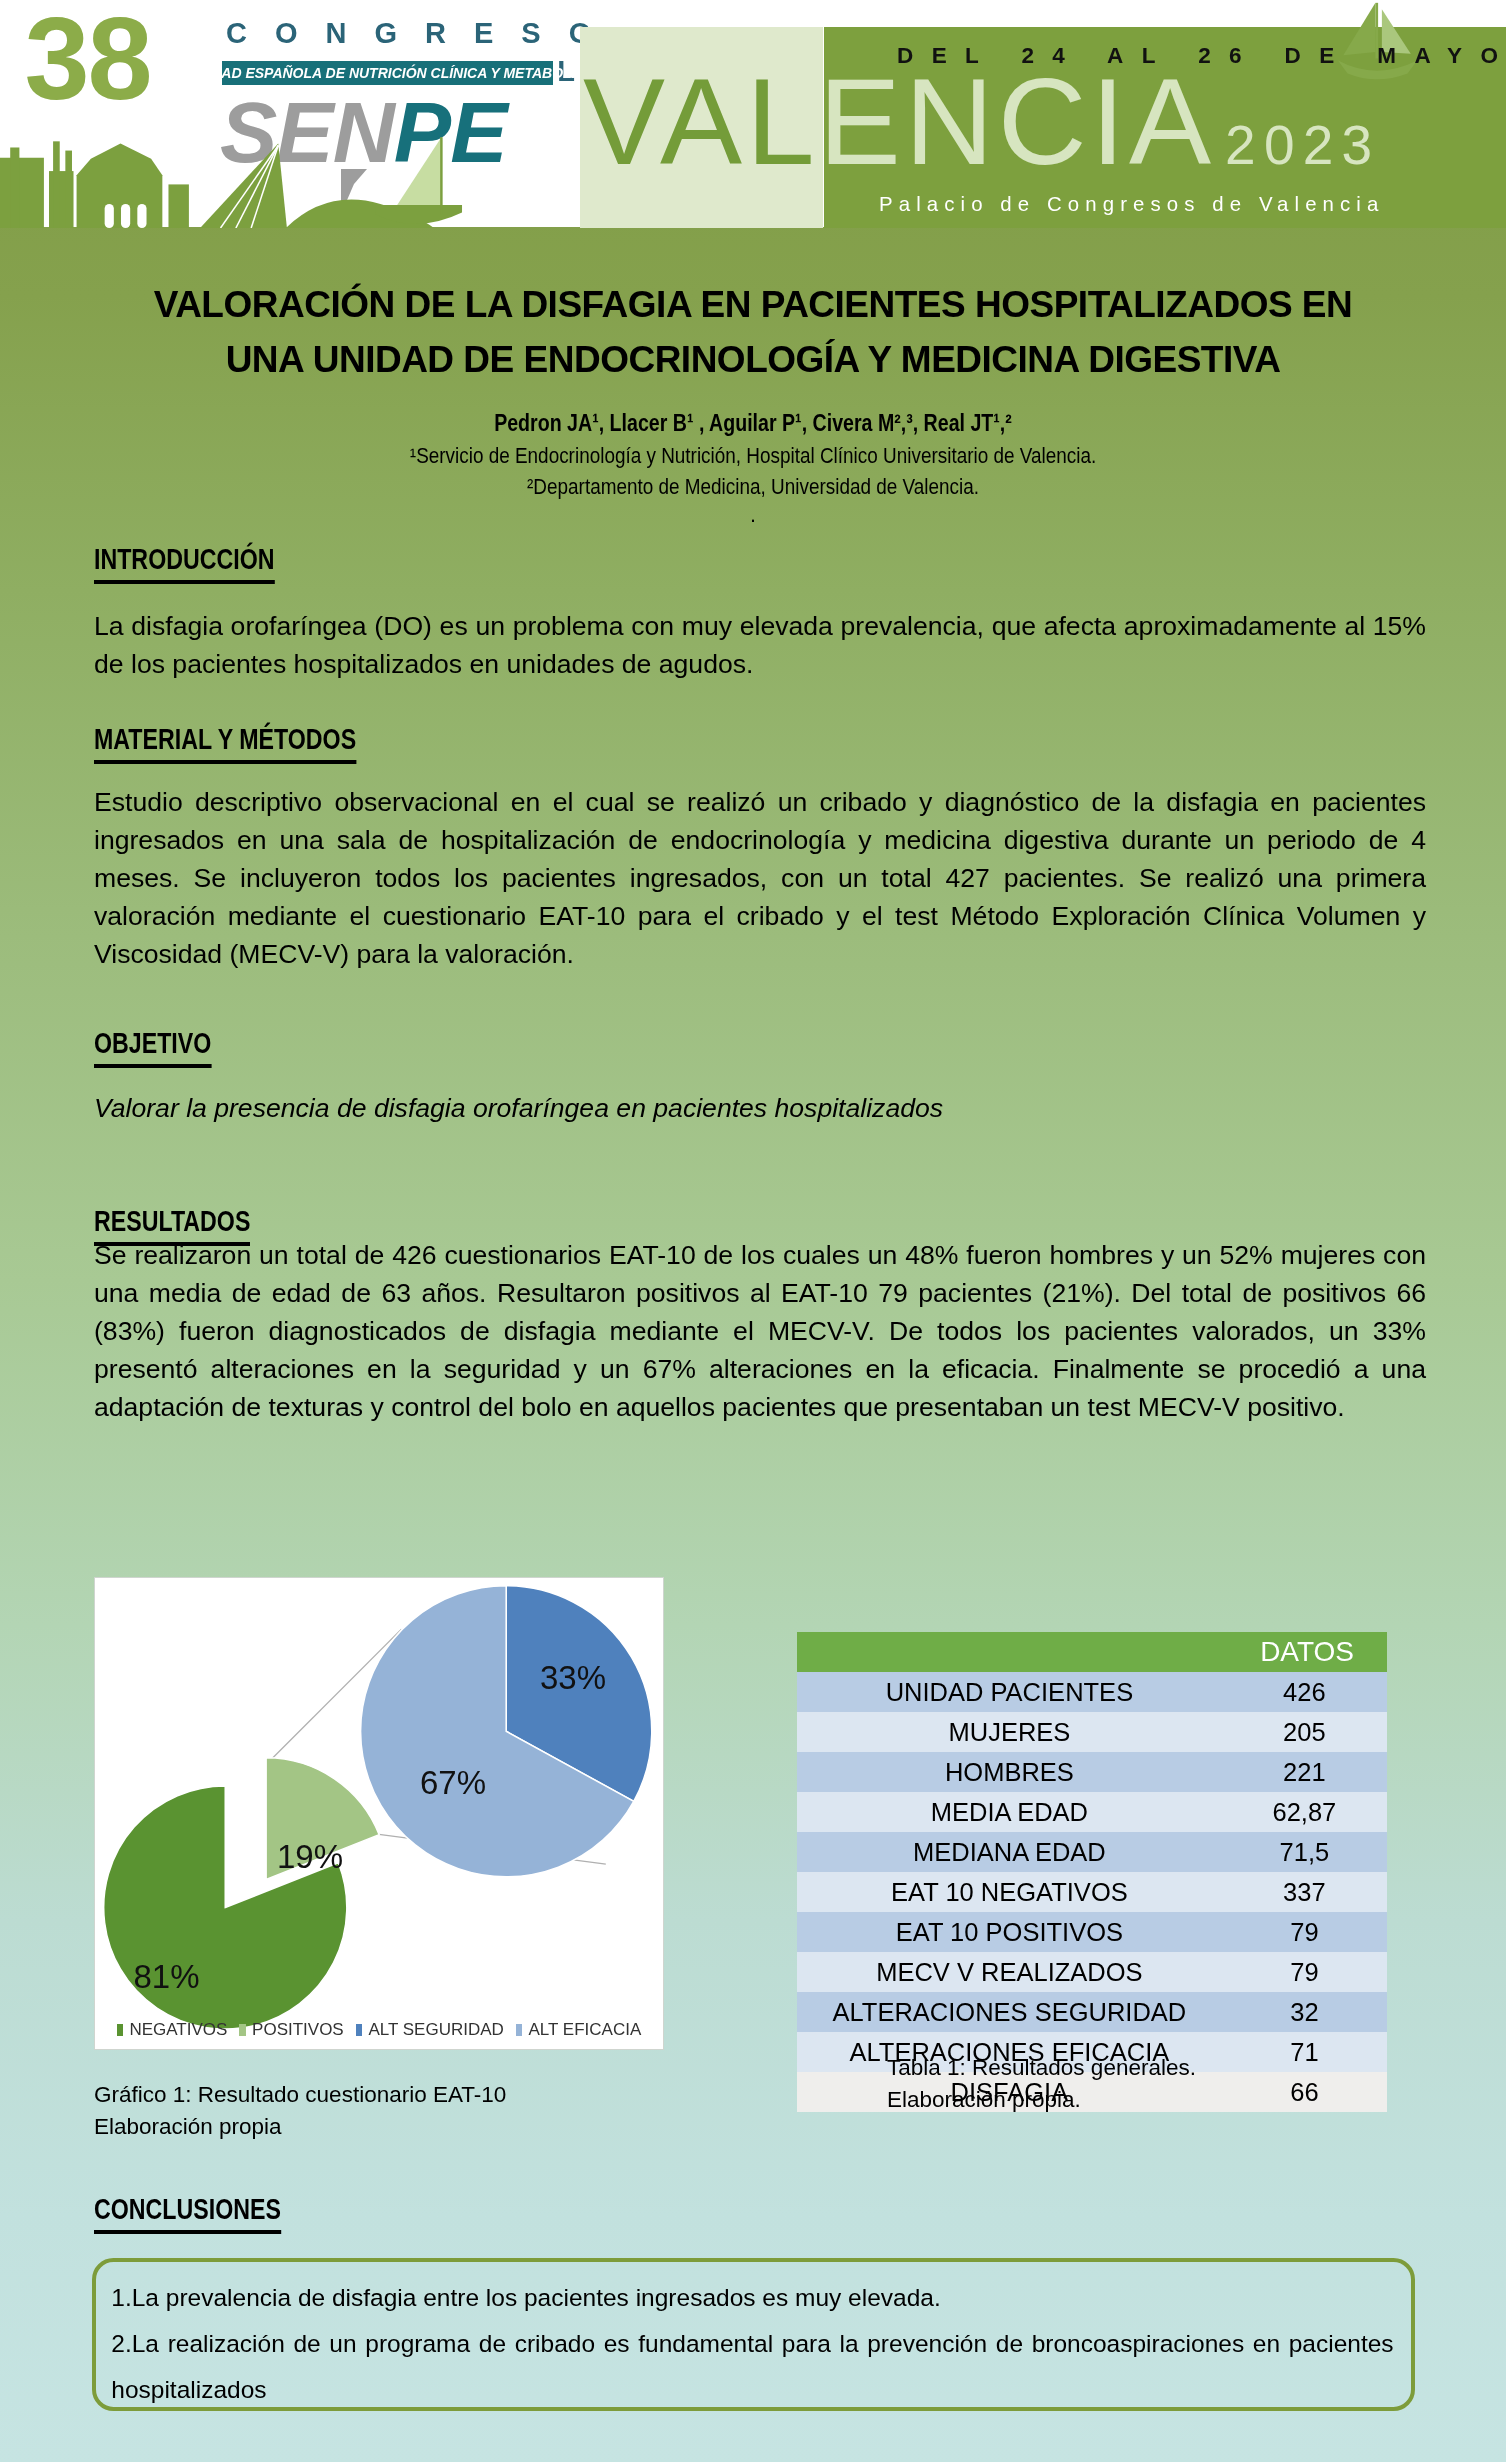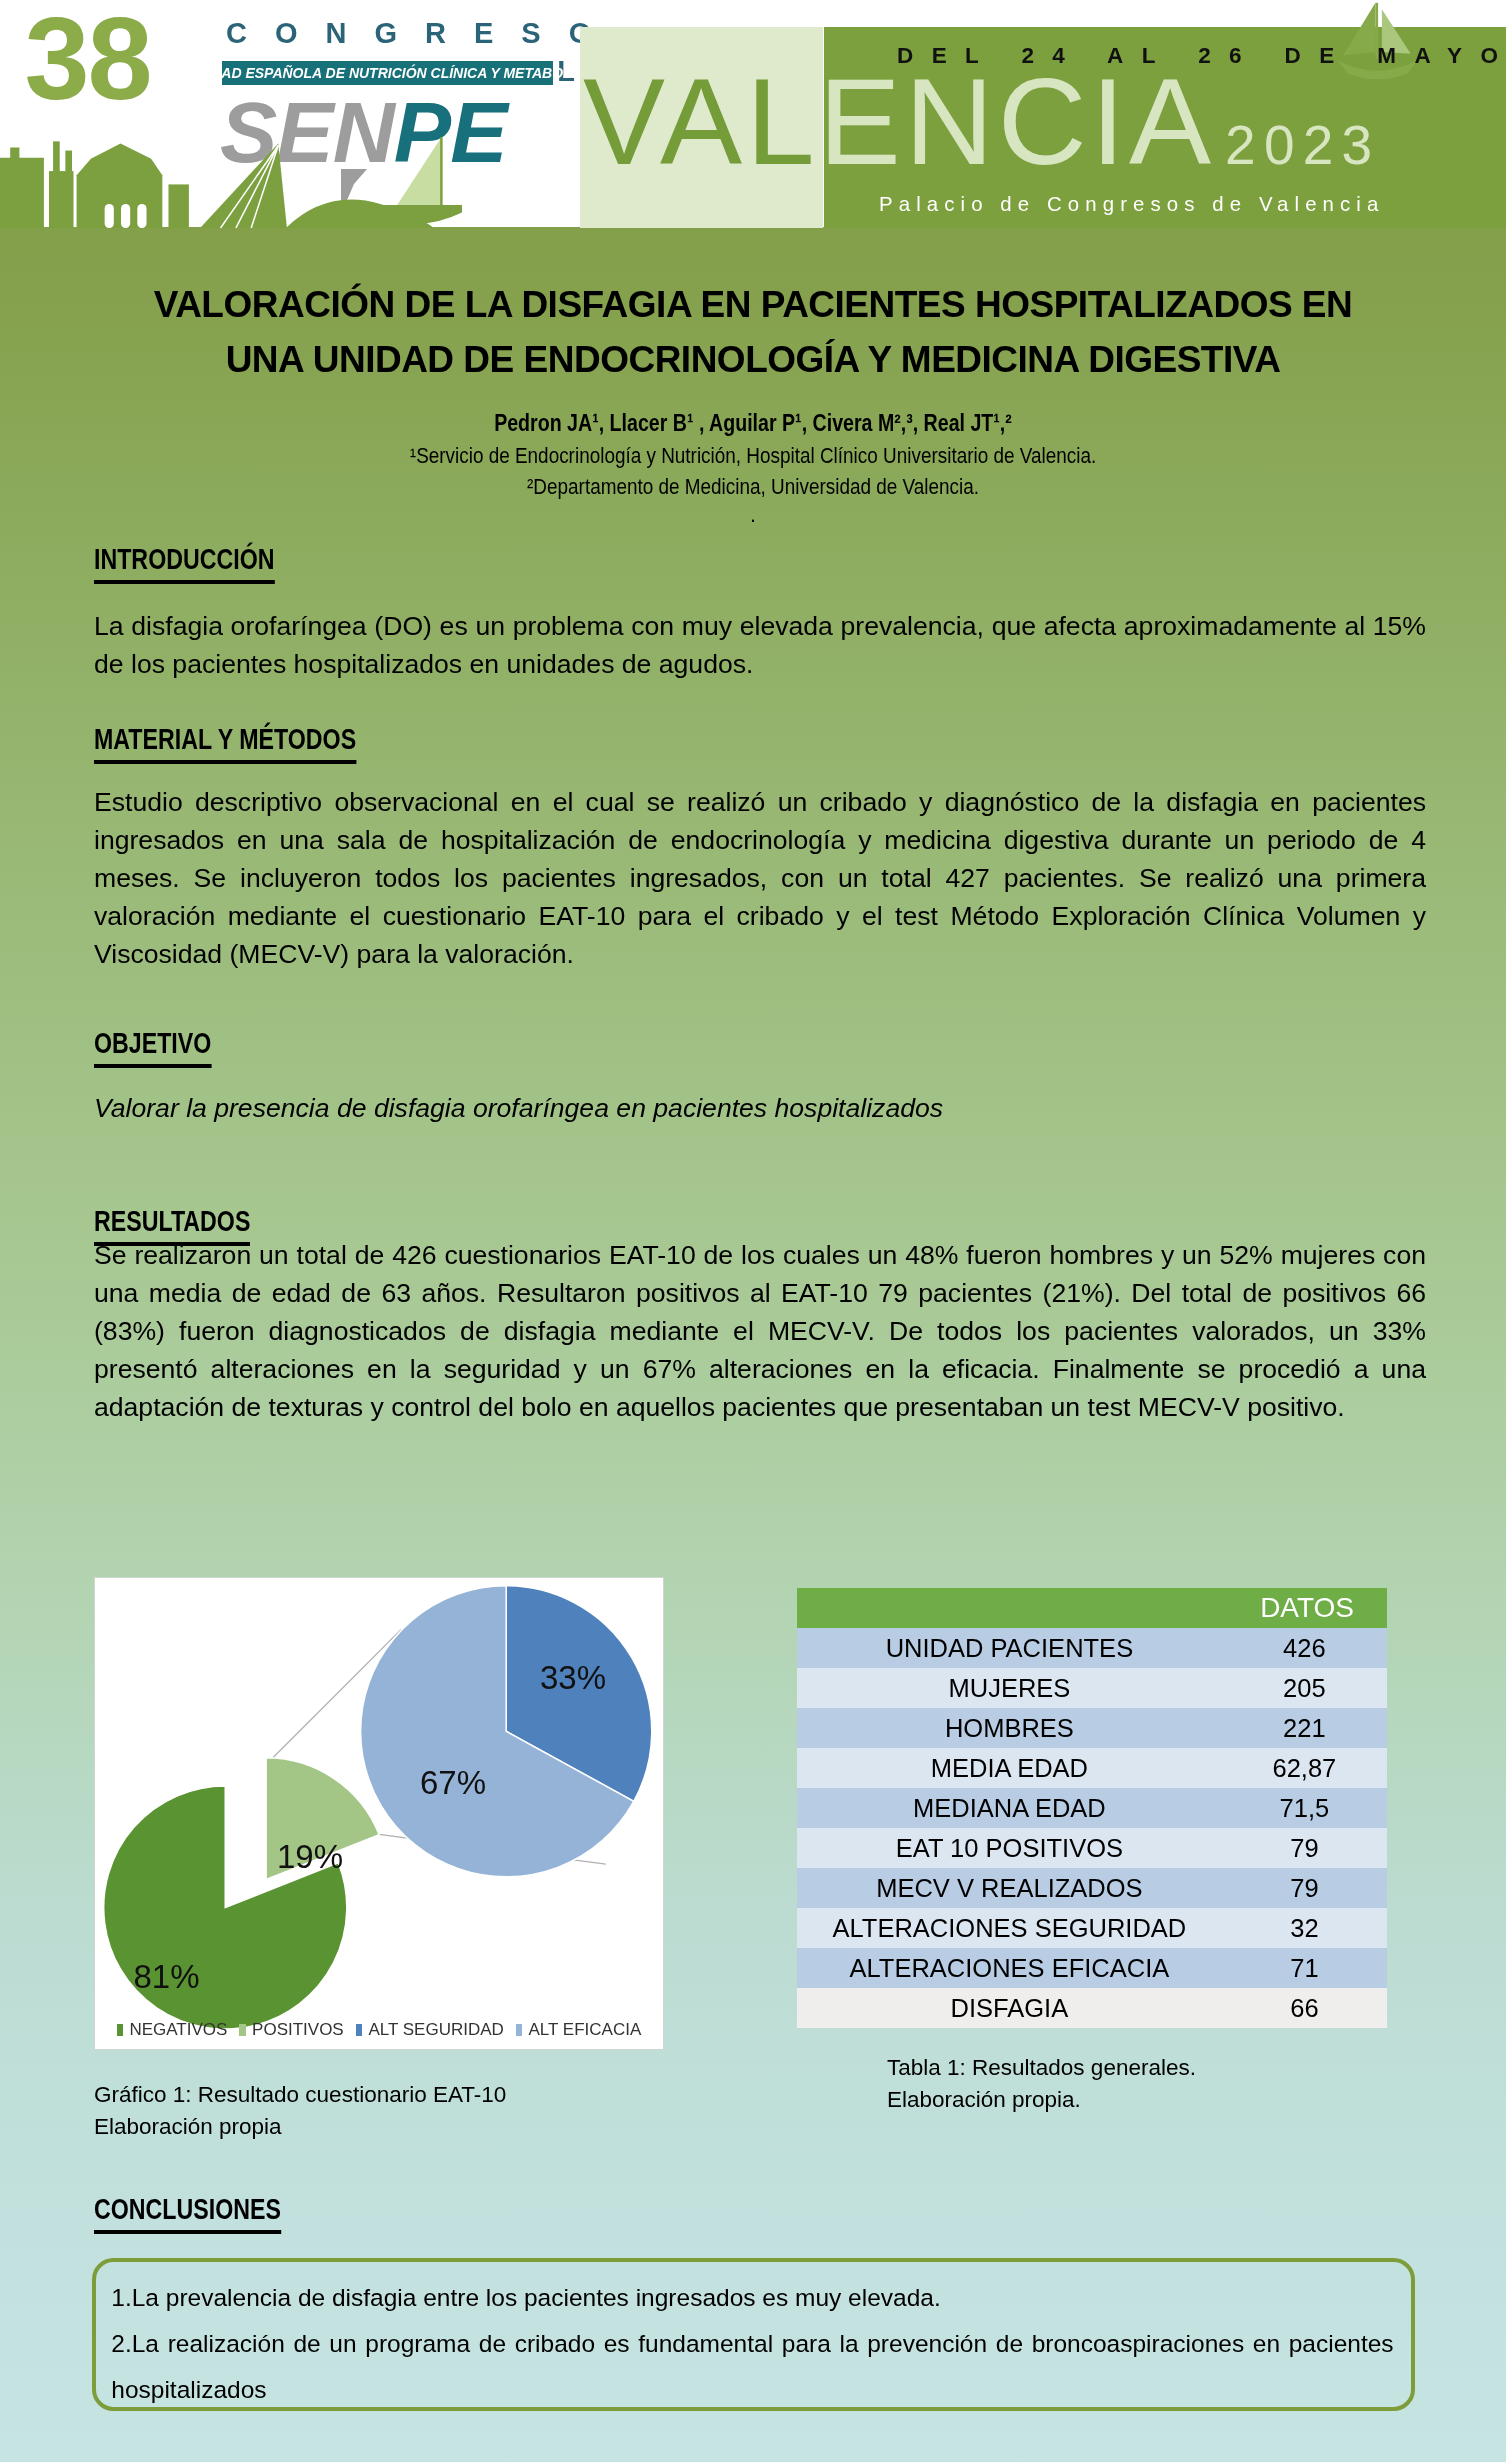--- a/index.html
+++ b/index.html
@@ -48,21 +48,21 @@
   .pl-neg{left:28px;top:382px;width:87px;}
   .pl-pos{left:169px;top:262px;width:92px;}
   .pl-seg{left:432px;top:83px;width:92px;}
   .pl-efi{left:312px;top:188px;width:92px;}
   .legend{position:absolute;left:0;bottom:9.2px;width:100%;display:flex;justify-content:center;gap:12px;align-items:center;}
   .legend-item{display:flex;align-items:center;gap:6.1px;font-size:17px;color:#333;white-space:nowrap;}
   .legend-marker{display:inline-block;width:6.6px;height:12.3px;}
   
   .table-box{position:absolute;left:797px;top:1588px;width:590px;}
   .t-head{height:40px;background:#6fad47;color:#fff;display:flex;align-items:center;justify-content:flex-end;
-    padding-right:33px;box-sizing:border-box;font-size:28px;}
+    padding-right:33px;box-sizing:border-box;font-size:28px;margin-top:44px;}
   .t-row{height:40px;display:flex;align-items:center;font-size:25.5px;}
   .t-row:nth-child(odd){background:#b8cce4;}
   .t-row:nth-child(even){background:#dce6f1;}
   .t-row:last-child{background:#efeeec;}
   .t-label{width:72%;text-align:center;}
   .t-value{width:28%;text-align:center;}
   
   .cap{position:absolute;font-size:22.5px;line-height:32px;}
   .cap-chart{left:94px;top:2079px;}
   .cap-table{left:887px;top:2052px;}
@@ -198,20 +198,24 @@
         </div>
         <div class="t-row">
           <div class="t-label">MEDIA EDAD</div>
           <div class="t-value">62,87</div>
         </div>
         <div class="t-row">
           <div class="t-label">MEDIANA EDAD</div>
           <div class="t-value">71,5</div>
         </div>
         <div class="t-row">
+          <div class="t-label">EAT 10 NEGATIVOS</div>
+          <div class="t-value">337</div>
+        </div>
+        <div class="t-row">
           <div class="t-label">EAT 10 POSITIVOS</div>
           <div class="t-value">79</div>
         </div>
         <div class="t-row">
           <div class="t-label">MECV V REALIZADOS</div>
           <div class="t-value">79</div>
         </div>
         <div class="t-row">
           <div class="t-label">ALTERACIONES SEGURIDAD</div>
           <div class="t-value">32</div>

